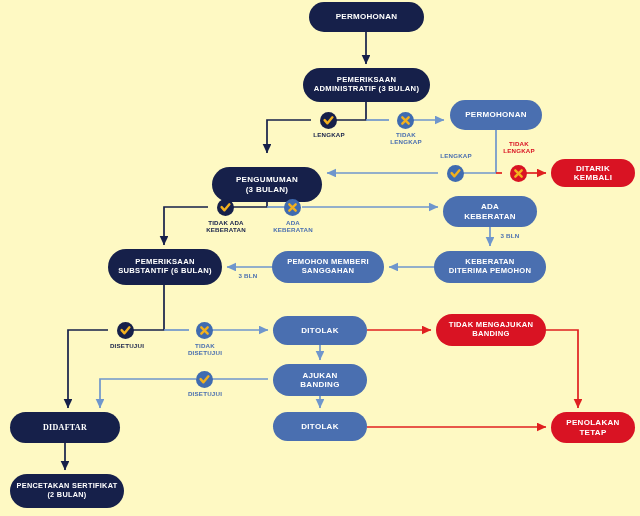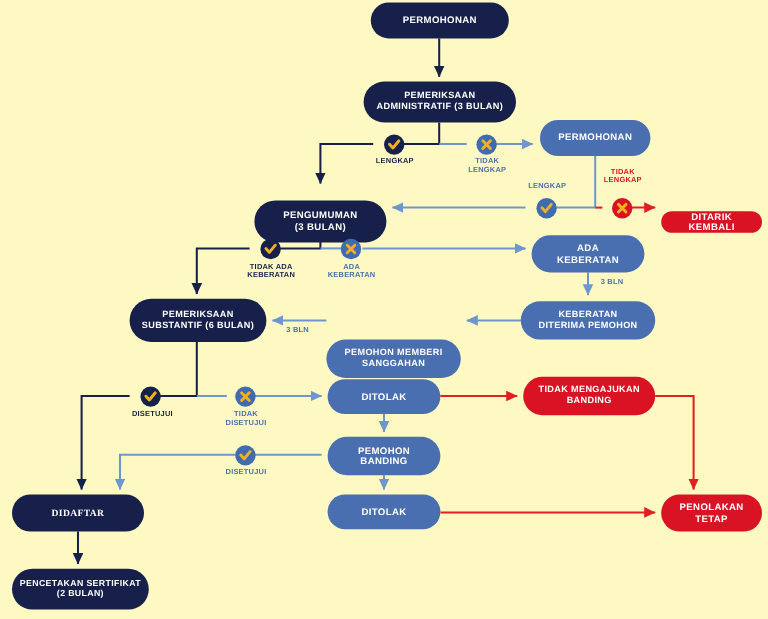--- a/index.html
+++ b/index.html
@@ -103,36 +103,36 @@
       <path d="M546,330 L578,330 L578,408" marker-end="url(#ar-red)"></path>
       <path d="M367,427 L546,427" marker-end="url(#ar-red)"></path>
     </g>
   </svg>
 
   <div id="nodes-layer">
       <div class="node navy" style="left: 309px; top: 2px; width: 115px; height: 30px; font-size: 8px; white-space: pre-line;">PERMOHONAN</div>
       <div class="node navy" style="left: 303px; top: 68px; width: 127px; height: 34px; font-size: 7.6px; white-space: pre-line;">PEMERIKSAAN
 ADMINISTRATIF (3 BULAN)</div>
       <div class="node blue" style="left: 450px; top: 100px; width: 92px; height: 30px; font-size: 8px; white-space: pre-line;">PERMOHONAN</div>
-      <div class="node red" style="left: 551px; top: 176px; width: 84px; height: 18px; font-size: 8px; white-space: pre-line;">DITARIK
+      <div class="node red" style="left: 551px; top: 159px; width: 84px; height: 28px; font-size: 8px; white-space: pre-line;">DITARIK
 KEMBALI</div>
       <div class="node navy" style="left: 212px; top: 167px; width: 110px; height: 35px; font-size: 8px; white-space: pre-line;">PENGUMUMAN
 (3 BULAN)</div>
       <div class="node blue" style="left: 443px; top: 196px; width: 94px; height: 31px; font-size: 8px; white-space: pre-line;">ADA
 KEBERATAN</div>
       <div class="node blue" style="left: 434px; top: 251px; width: 112px; height: 32px; font-size: 7.6px; white-space: pre-line;">KEBERATAN
 DITERIMA PEMOHON</div>
-      <div class="node blue" style="left: 272px; top: 251px; width: 112px; height: 32px; font-size: 7.6px; white-space: pre-line; margin-top: 32px;">PEMOHON MEMBERI
+      <div class="node blue" style="left: 272px; top: 251px; width: 112px; height: 32px; font-size: 7.6px; white-space: pre-line;">PEMOHON MEMBERI
 SANGGAHAN</div>
       <div class="node navy" style="left: 108px; top: 249px; width: 114px; height: 36px; font-size: 7.6px; white-space: pre-line;">PEMERIKSAAN
 SUBSTANTIF (6 BULAN)</div>
       <div class="node blue" style="left: 273px; top: 316px; width: 94px; height: 29px; font-size: 8px; white-space: pre-line;">DITOLAK</div>
       <div class="node red" style="left: 436px; top: 314px; width: 110px; height: 32px; font-size: 7.6px; white-space: pre-line;">TIDAK MENGAJUKAN
 BANDING</div>
-      <div class="node blue" style="left: 273px; top: 364px; width: 94px; height: 32px; font-size: 8px; white-space: pre-line;">PEMOHON
+      <div class="node blue" style="left: 273px; top: 364px; width: 94px; height: 32px; font-size: 8px; white-space: pre-line;">AJUKAN
 BANDING</div>
       <div class="node blue" style="left: 273px; top: 412px; width: 94px; height: 29px; font-size: 8px; white-space: pre-line;">DITOLAK</div>
       <div class="node red" style="left: 551px; top: 412px; width: 84px; height: 31px; font-size: 8px; white-space: pre-line;">PENOLAKAN
 TETAP</div>
       <div class="node navy" style="left: 10px; top: 412px; width: 110px; height: 31px; font-size: 8px; white-space: pre-line; font-family: Liberation Serif, serif;">DIDAFTAR</div>
       <div class="node navy" style="left: 10px; top: 474px; width: 114px; height: 34px; font-size: 7.3px; white-space: pre-line; text-align: center;">PENCETAKAN SERTIFIKAT
 (2 BULAN)</div>
     </div>
   <div id="badges-layer">
       <div class="badge b-navy" style="left: 320px; top: 112px; width: 17px; height: 17px;">

